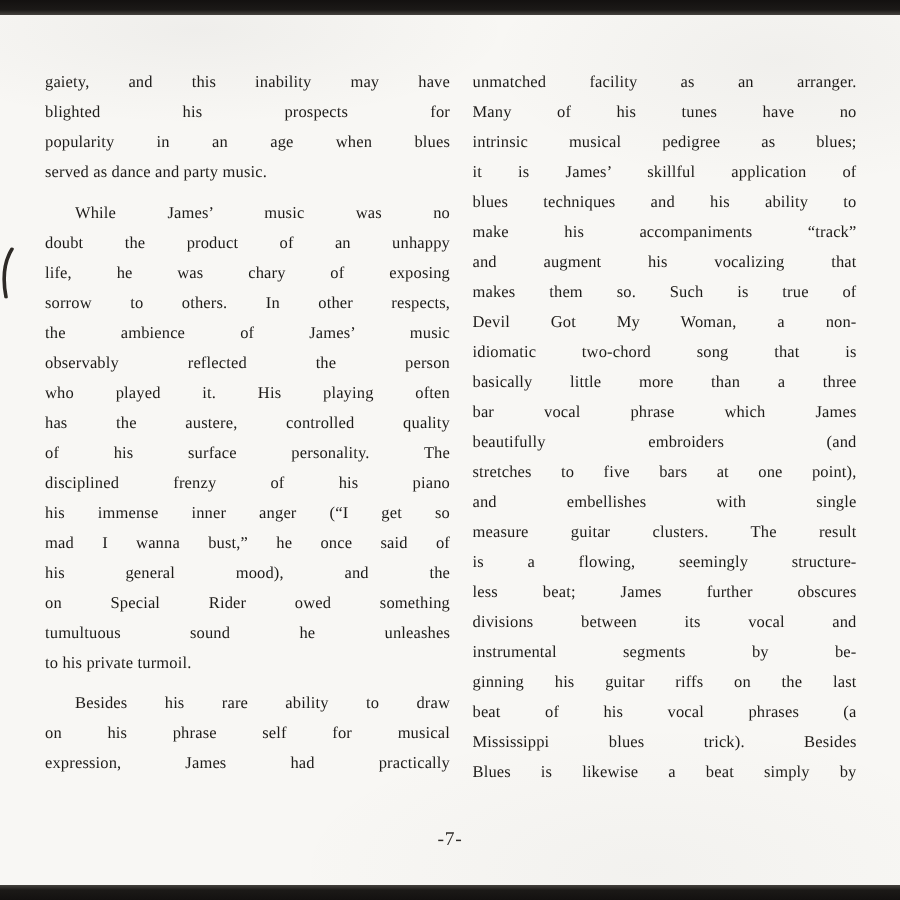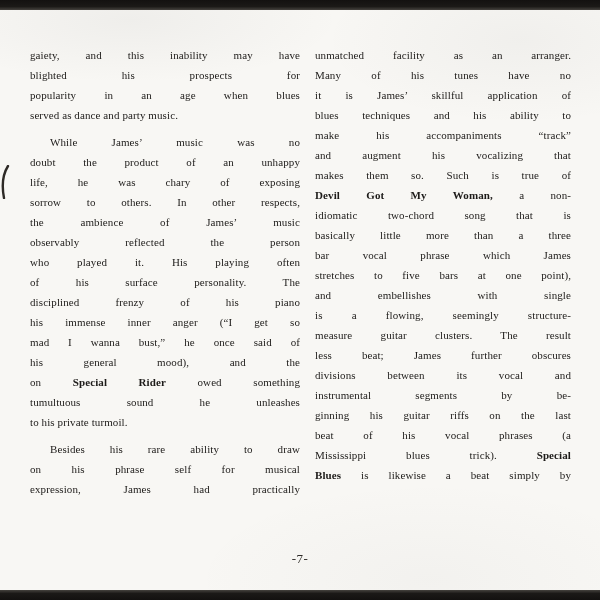--- a/index.html
+++ b/index.html
@@ -27,21 +27,21 @@
   .col-left{left:30px;width:270px;}
   .col-right{left:315px;width:256px;}
   .ln{
     font-size:11px;line-height:20px;height:20px;overflow:hidden;
     text-align:justify;text-align-last:justify;
     letter-spacing:0.1px;
   }
   .ln.end{text-align-last:left;}
   .ln.ind{text-indent:20px;font-family:Liberation Serif, serif;}
   .ln.gap{margin-top:7px;}
-  .b{font-weight:bold;}
+  .b{font-weight:normal;}
   .pagenum{
     position:absolute;top:551px;left:0;width:600px;
     text-align:center;font-size:13px;letter-spacing:0.5px;color:#2e2b28;
   }
   .scan-mark{position:absolute;left:0px;top:165px;width:10px;height:34px;}
 </style>
 </head>
 <body>
 
 <div class="page">
@@ -59,51 +59,54 @@
       <div class="ln"><span class="r">blighted his prospects for</span></div>
       <div class="ln"><span class="r">popularity in an age when blues</span></div>
       <div class="ln end"><span class="r">served as dance and party music.</span></div>
       <div class="ln ind gap"><span class="r">While James’ music was no</span></div>
       <div class="ln"><span class="r">doubt the product of an unhappy</span></div>
       <div class="ln"><span class="r">life, he was chary of exposing</span></div>
       <div class="ln"><span class="r">sorrow to others. In other respects,</span></div>
       <div class="ln"><span class="r">the ambience of James’ music</span></div>
       <div class="ln"><span class="r">observably reflected the person</span></div>
       <div class="ln"><span class="r">who played it. His playing often</span></div>
+      <div class="ln"><span class="r">has the austere, controlled quality</span></div>
       <div class="ln"><span class="r">of his surface personality. The</span></div>
       <div class="ln"><span class="r">disciplined frenzy of his piano</span></div>
       <div class="ln"><span class="r">his immense inner anger (“I get so</span></div>
       <div class="ln"><span class="r">mad I wanna bust,” he once said of</span></div>
       <div class="ln"><span class="r">his general mood), and the</span></div>
       <div class="ln"><span class="r">on </span><span class="b">Special Rider</span><span class="r"> owed something</span></div>
       <div class="ln"><span class="r">tumultuous sound he unleashes</span></div>
       <div class="ln end"><span class="r">to his private turmoil.</span></div>
       <div class="ln ind gap"><span class="r">Besides his rare ability to draw</span></div>
       <div class="ln"><span class="r">on his phrase self for musical</span></div>
       <div class="ln"><span class="r">expression, James had practically</span></div>
     </div>
   <div class="col col-right" id="col-right">
       <div class="ln"><span class="r">unmatched facility as an arranger.</span></div>
       <div class="ln"><span class="r">Many of his tunes have no</span></div>
+      <div class="ln"><span class="r">intrinsic musical pedigree as blues;</span></div>
       <div class="ln"><span class="r">it is James’ skillful application of</span></div>
       <div class="ln"><span class="r">blues techniques and his ability to</span></div>
       <div class="ln"><span class="r">make his accompaniments “track”</span></div>
       <div class="ln"><span class="r">and augment his vocalizing that</span></div>
       <div class="ln"><span class="r">makes them so. Such is true of</span></div>
       <div class="ln"><span class="b">Devil Got My Woman,</span><span class="r"> a non-</span></div>
       <div class="ln"><span class="r">idiomatic two-chord song that is</span></div>
       <div class="ln"><span class="r">basically little more than a three</span></div>
       <div class="ln"><span class="r">bar vocal phrase which James</span></div>
+      <div class="ln"><span class="r">beautifully embroiders (and</span></div>
       <div class="ln"><span class="r">stretches to five bars at one point),</span></div>
       <div class="ln"><span class="r">and embellishes with single</span></div>
+      <div class="ln"><span class="r">measure guitar clusters. The result</span></div>
       <div class="ln"><span class="r">is a flowing, seemingly structure-</span></div>
-      <div class="ln"><span class="r">measure guitar clusters. The result</span></div>
       <div class="ln"><span class="r">less beat; James further obscures</span></div>
       <div class="ln"><span class="r">divisions between its vocal and</span></div>
       <div class="ln"><span class="r">instrumental segments by be-</span></div>
       <div class="ln"><span class="r">ginning his guitar riffs on the last</span></div>
       <div class="ln"><span class="r">beat of his vocal phrases (a</span></div>
-      <div class="ln"><span class="r">Mississippi blues trick). </span><span class="b">Special</span></div>
+      <div class="ln"><span class="r">Mississippi blues trick). </span><span class="b">Besides</span></div>
       <div class="ln"><span class="b">Blues</span><span class="r"> is likewise a beat simply by</span></div>
     </div>
 
   <div class="pagenum">-7-</div>
 </div>
 
 </body></html>

